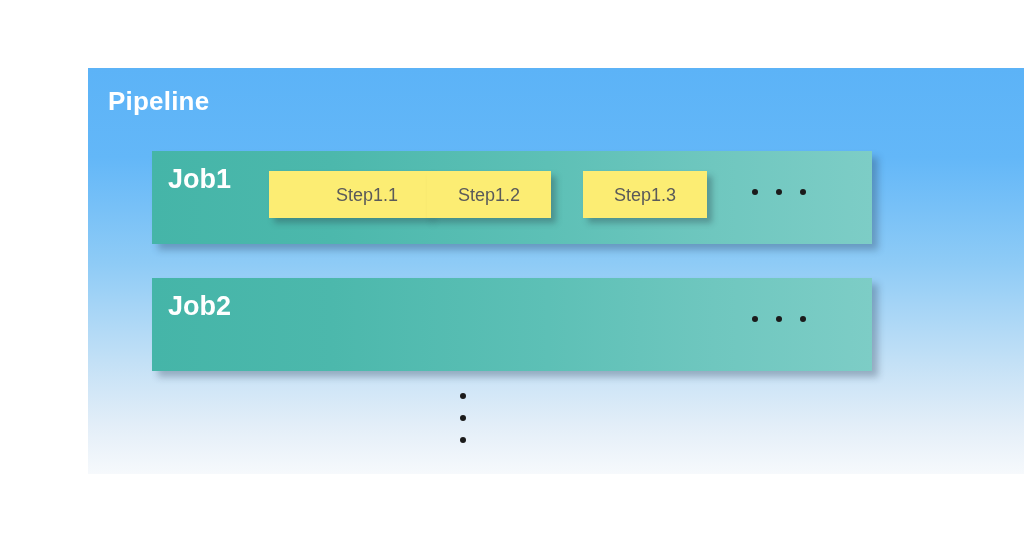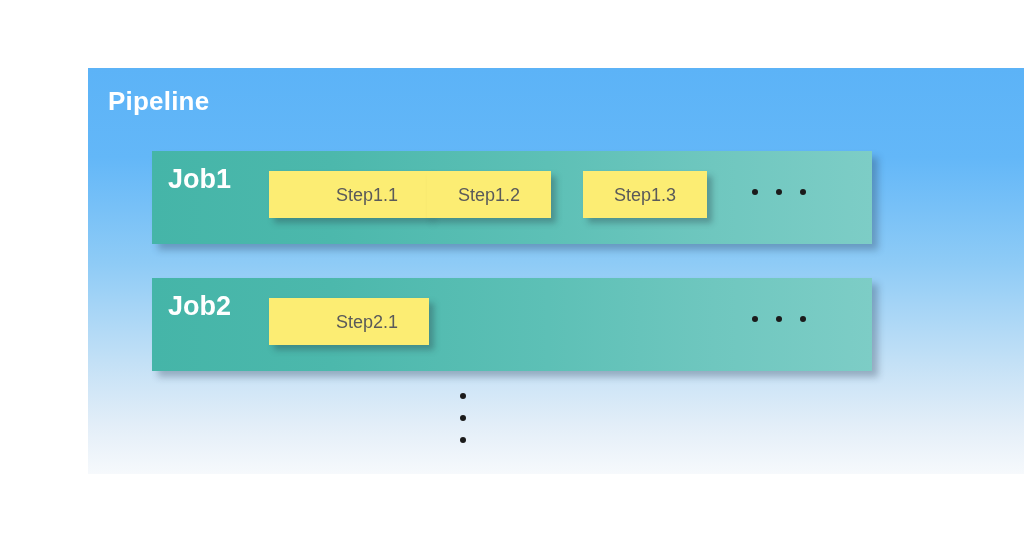--- a/index.html
+++ b/index.html
@@ -158,23 +158,20 @@
       <div class="h-ellipsis">
         <span class="dot"></span>
         <span class="dot"></span>
         <span class="dot"></span>
       </div>
     </div>
 
     <div class="job-bar job2">
       <div class="job-label">Job2</div>
 
-      <div class="step-box s1">
-        <span class="step-label">Step2.1</span>
-      </div>
 
 
 
       <div class="h-ellipsis">
         <span class="dot"></span>
         <span class="dot"></span>
         <span class="dot"></span>
       </div>
     </div>
 

